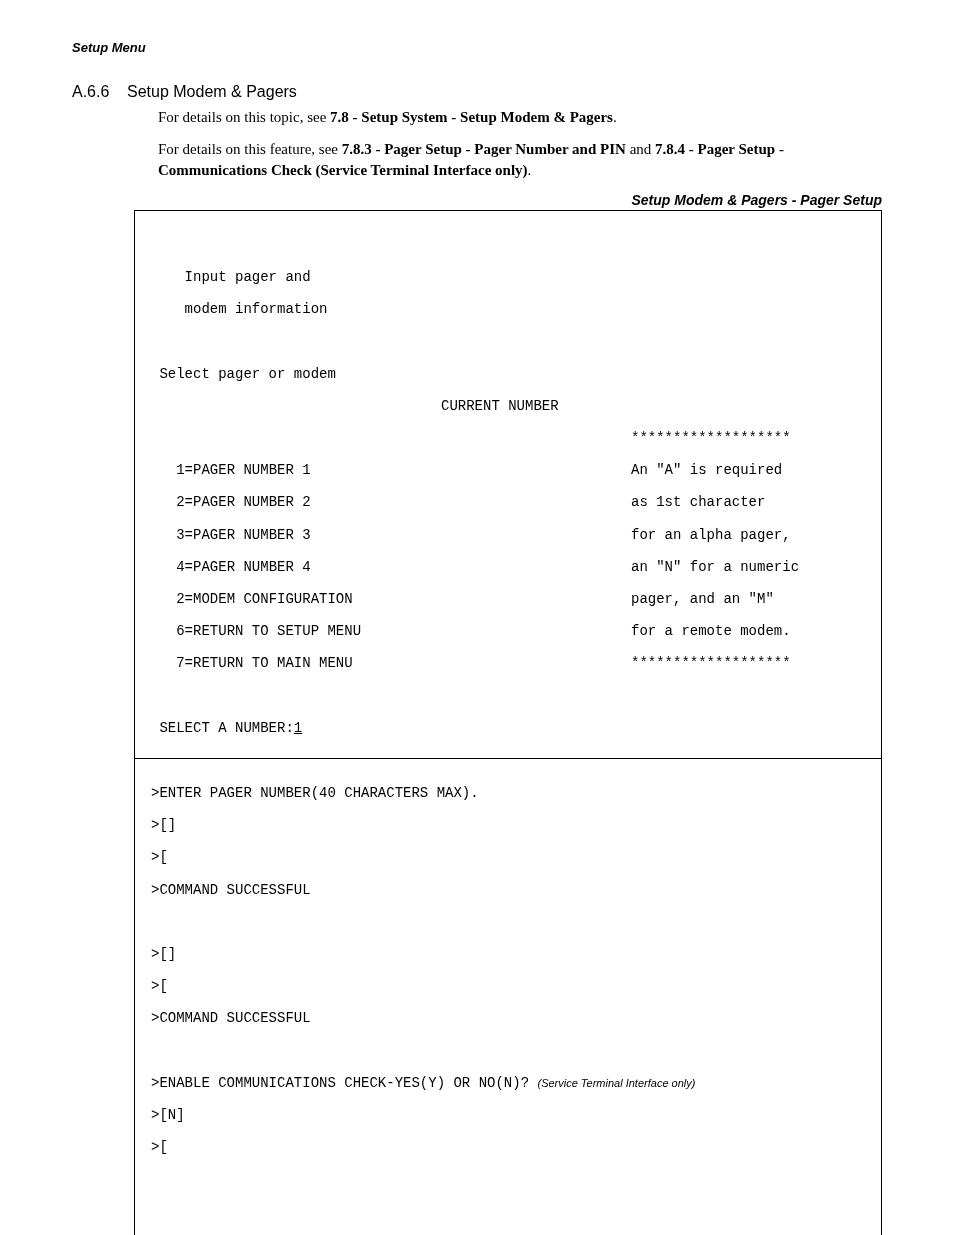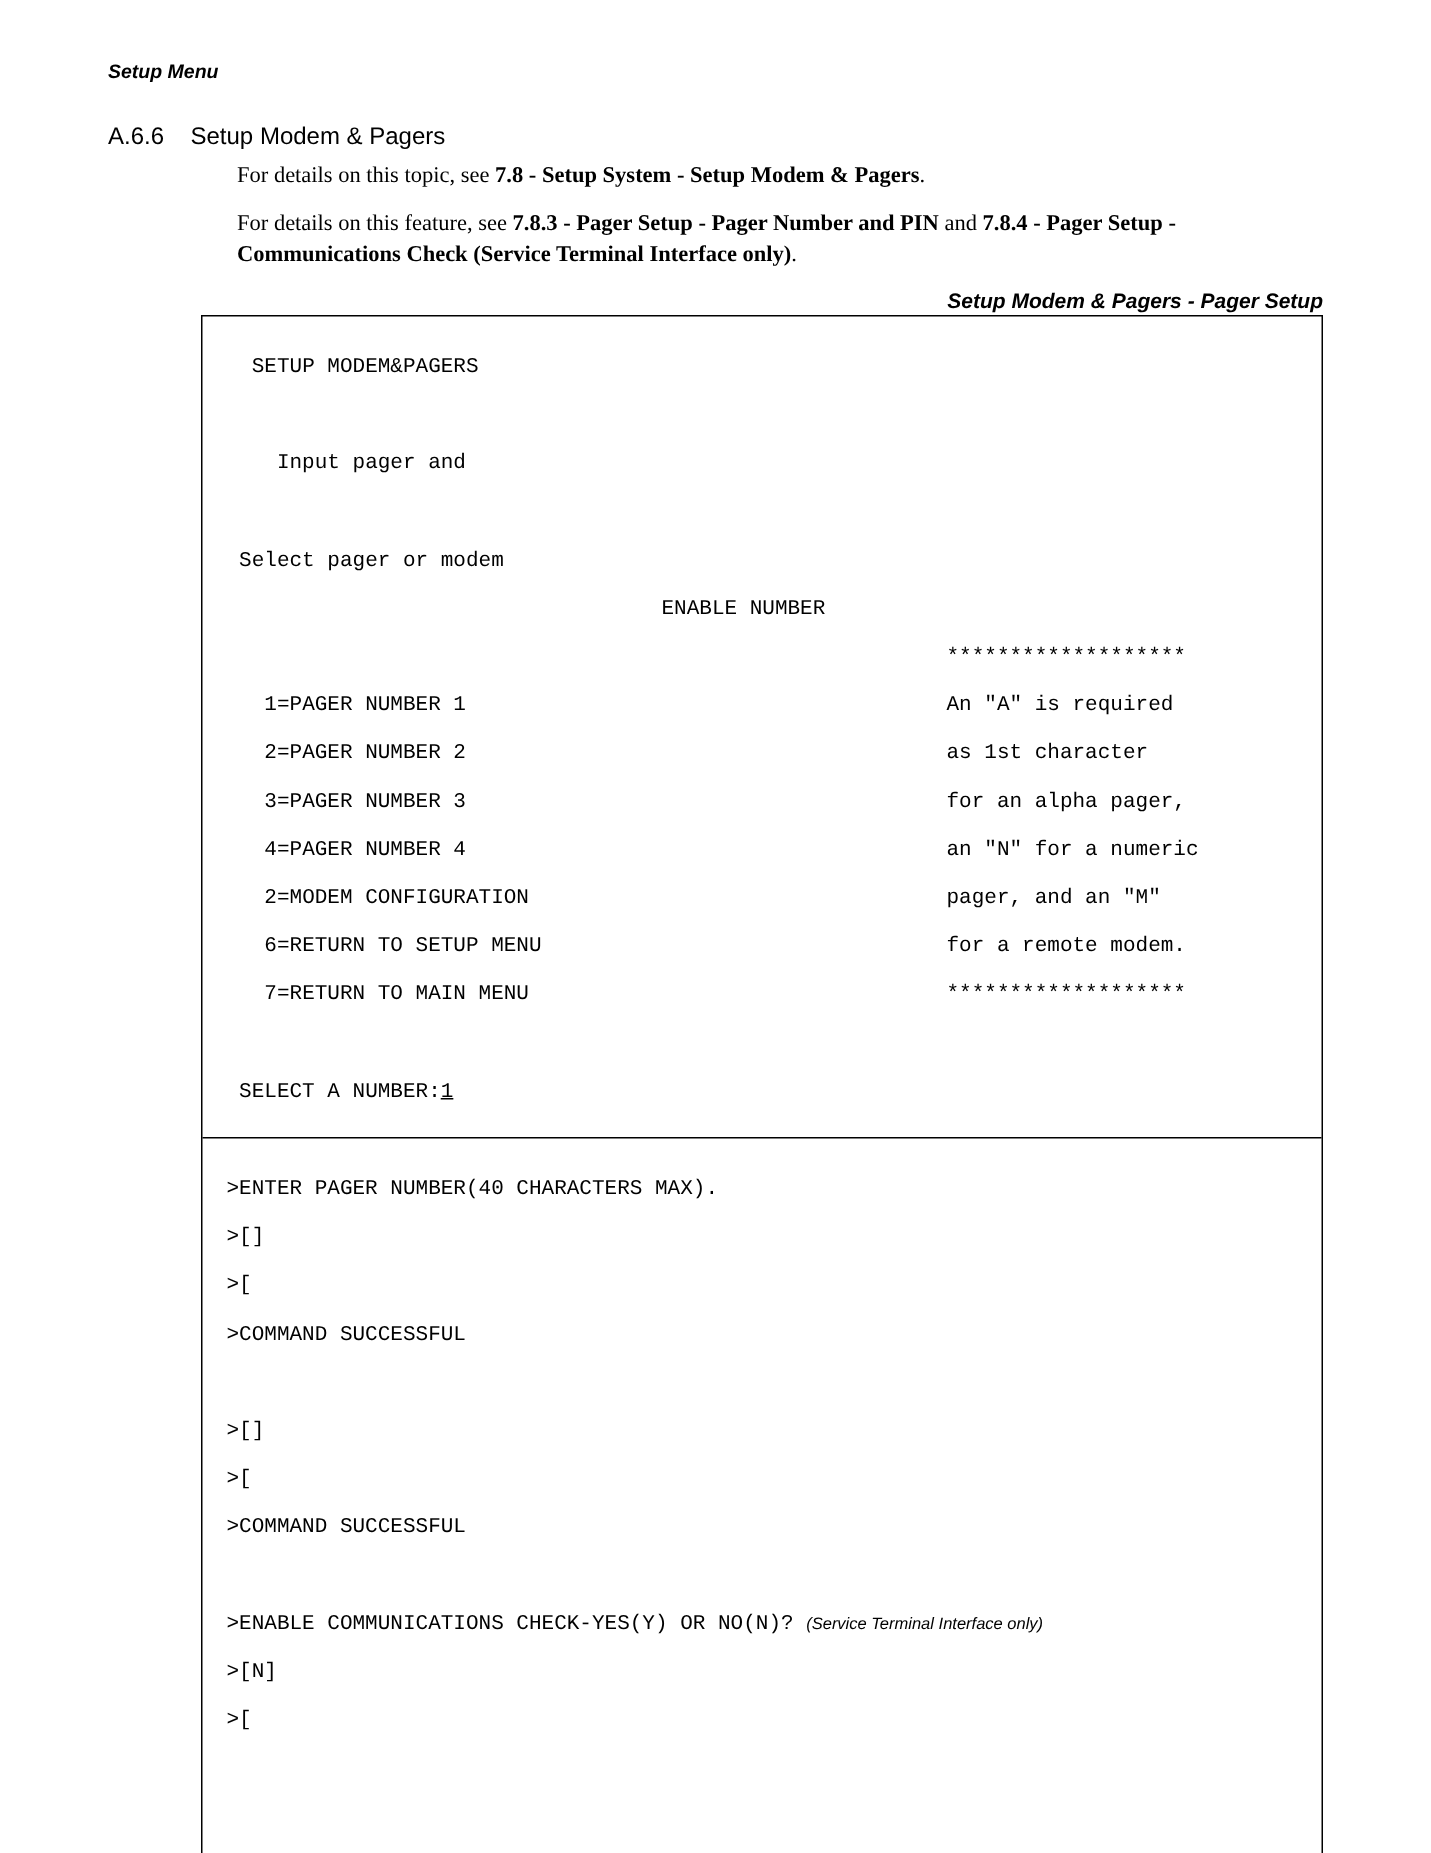--- a/index.html
+++ b/index.html
@@ -94,26 +94,26 @@
 
 
   <p class="para">
     <span>For details on this feature, see </span><b>7.8.3 - Pager Setup - Pager Number and PIN</b><span> and </span><b>7.8.4 - Pager Setup - Communications Check (Service Terminal Interface only)</b><span>.</span>
   </p>
 
   <div class="caption">Setup Modem &amp; Pagers - Pager Setup</div>
 </div>
 
 <div class="terminal-box">
-<div>  <span>SETUP MODEM&amp;PAGERS</span></div>
 <div> </div>
 <div>    <span>Input pager and</span></div>
+<div>    <span>modem information</span></div>
 <div> </div>
 <div> <span>Select pager or modem</span></div>
-<div class="term-row"><span class="term-left"></span><span class="term-mid">ENABLE NUMBER</span><span class="term-right"></span></div>
+<div class="term-row"><span class="term-left"></span><span class="term-mid">CURRENT NUMBER</span><span class="term-right"></span></div>
 <div class="term-row"><span class="term-left"></span><span class="term-mid"></span><span class="term-right">*******************</span></div>
 <div class="term-row"><span class="term-left">   <span>1=PAGER NUMBER 1</span></span><span class="term-mid"></span><span class="term-right">An "A" is required</span></div>
 <div class="term-row"><span class="term-left">   <span>2=PAGER NUMBER 2</span></span><span class="term-mid"></span><span class="term-right">as 1st character</span></div>
 <div class="term-row"><span class="term-left">   <span>3=PAGER NUMBER 3</span></span><span class="term-mid"></span><span class="term-right">for an alpha pager,</span></div>
 <div class="term-row"><span class="term-left">   <span>4=PAGER NUMBER 4</span></span><span class="term-mid"></span><span class="term-right">an "N" for a numeric</span></div>
 <div class="term-row"><span class="term-left">   <span>2=MODEM CONFIGURATION</span></span><span class="term-mid"></span><span class="term-right">pager, and an "M"</span></div>
 <div class="term-row"><span class="term-left">   <span>6=RETURN TO SETUP MENU</span></span><span class="term-mid"></span><span class="term-right">for a remote modem.</span></div>
 <div class="term-row"><span class="term-left">   <span>7=RETURN TO MAIN MENU</span></span><span class="term-mid"></span><span class="term-right">*******************</span></div>
 <div> </div>
 <div> <span>SELECT A NUMBER:</span><span class="underline">1</span></div>

